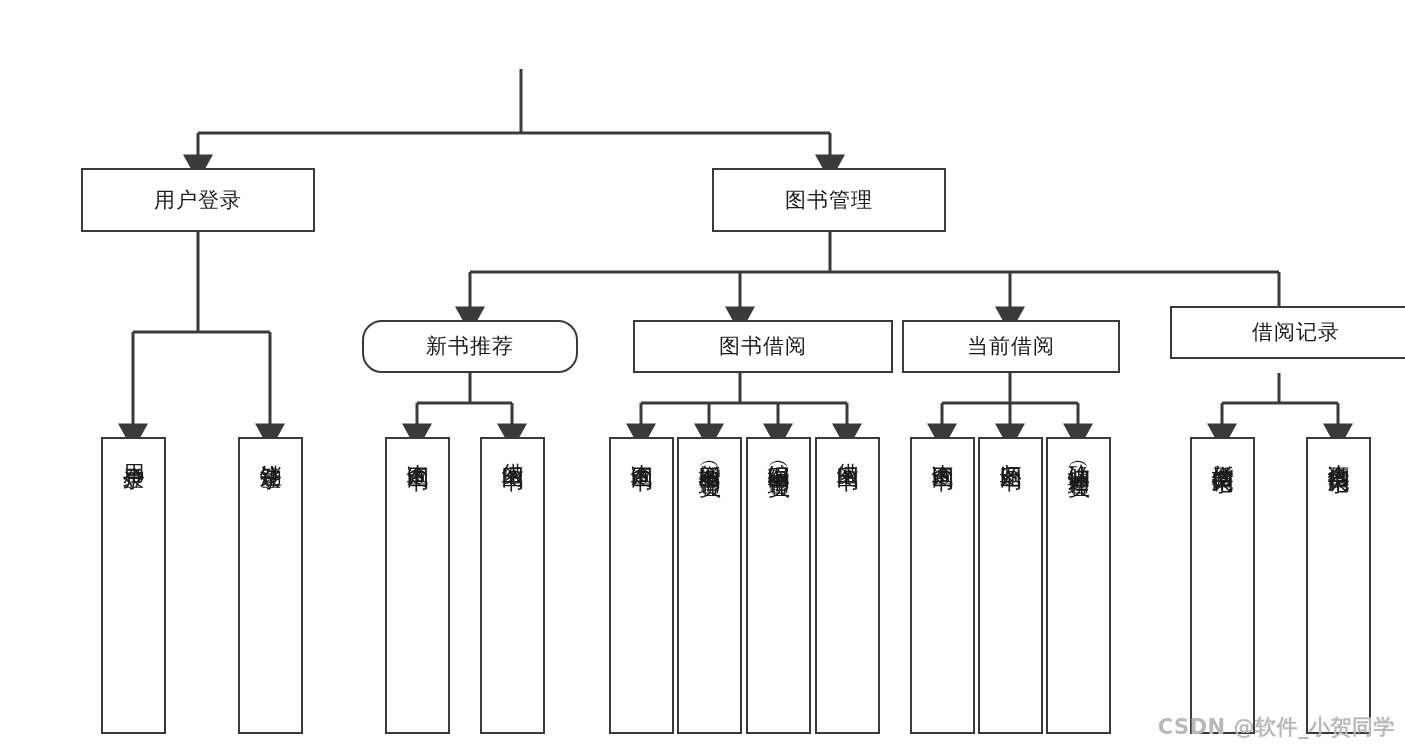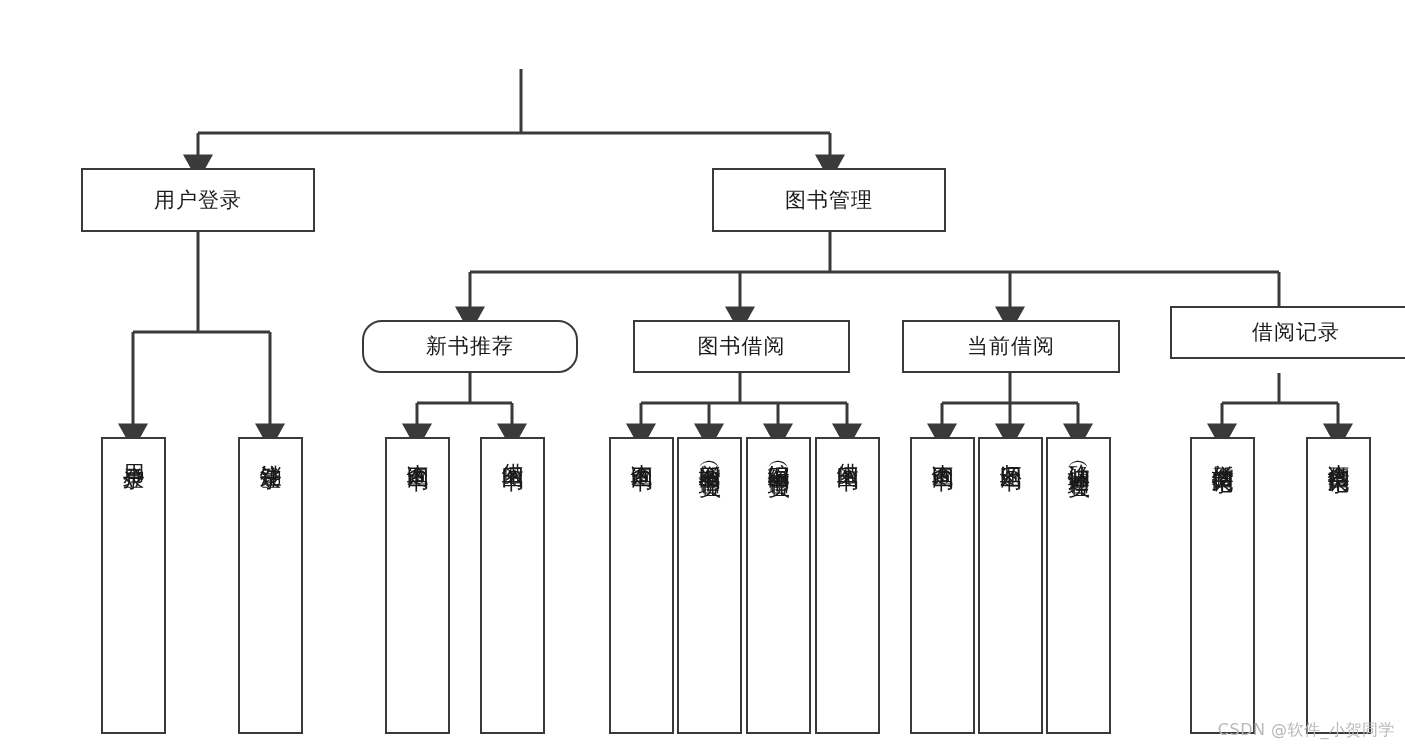--- a/index.html
+++ b/index.html
@@ -9,22 +9,22 @@
   .node{position:absolute;box-sizing:border-box;background:#ffffff;
         border:2px solid #3a3a3a;display:flex;align-items:center;justify-content:center;
         color:#1a1a1a;}
   .node.h{font-size:21px;line-height:1;letter-spacing:1px;}
   .node.root{font-size:22px;letter-spacing:1.5px;}
   .leaf{position:absolute;box-sizing:border-box;background:#ffffff;
         border:2px solid #3a3a3a;display:flex;align-items:flex-start;justify-content:center;
         padding-top:7px;color:#1a1a1a;}
   .leaf .vtxt{writing-mode:vertical-rl;text-orientation:upright;
               font-size:22px;line-height:1.12;letter-spacing:2px;white-space:nowrap;}
-  .wm{position:absolute;right:10px;bottom:6px;font-size:16px;color:#b9b9b9;
-      letter-spacing:0.5px;white-space:nowrap;}
+  .wm{position:absolute;right:10px;bottom:6px;font-size:21px;color:#b9b9b9;
+      letter-spacing:0.5px;white-space:nowrap;font-weight:bold;}
 </style>
 </head>
 <body>
 
 <div id="canvas">
 
   <svg class="wires" viewBox="0 0 1405 747" xmlns="http://www.w3.org/2000/svg">
     <defs>
       <marker id="ah" markerWidth="11" markerHeight="11" refX="1.2" refY="5" orient="auto" markerUnits="strokeWidth">
         <path d="M0,0 L0,10 L9,5 z" fill="#3a3a3a"></path>
@@ -78,21 +78,21 @@
   <div class="node h" style="left:81px;top:168px;width:234px;height:64px;">
     <span>用户登录</span>
   </div>
   <div class="node h" style="left:712px;top:168px;width:234px;height:64px;">
     <span>图书管理</span>
   </div>
 
   <div class="node h" style="left:362px;top:320px;width:216px;height:53px;border-radius:20px;">
     <span>新书推荐</span>
   </div>
-  <div class="node h" style="left:633px;top:320px;width:217px;height:53px;">
+  <div class="node h" style="left:633px;top:320px;width:260px;height:53px;">
     <span>图书借阅</span>
   </div>
   <div class="node h" style="left:902px;top:320px;width:218px;height:53px;">
     <span>当前借阅</span>
   </div>
   <div class="node h" style="left:1170px;top:306px;width:252px;height:53px;">
     <span>借阅记录</span>
   </div>
 
   <div class="leaf" style="left:101px;top:437px;width:65px;height:297px;">

